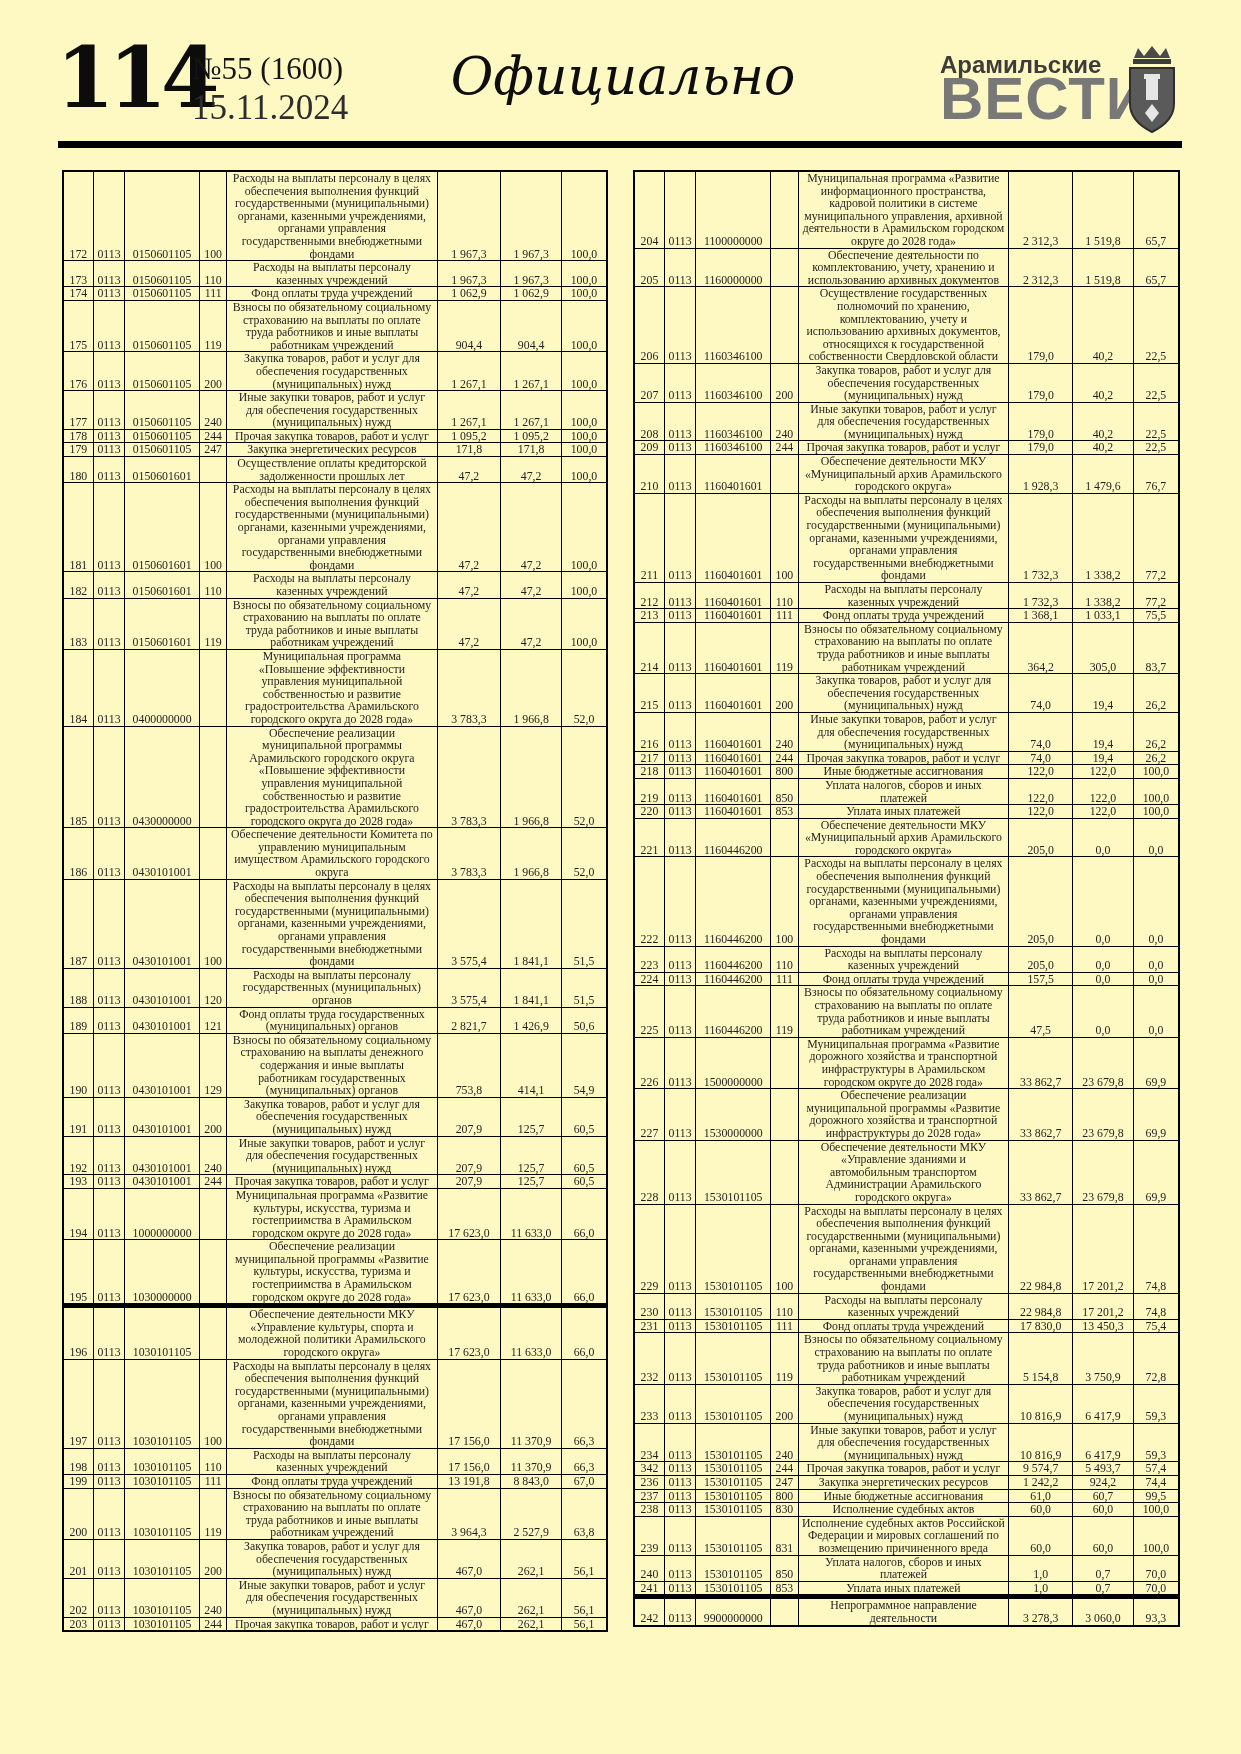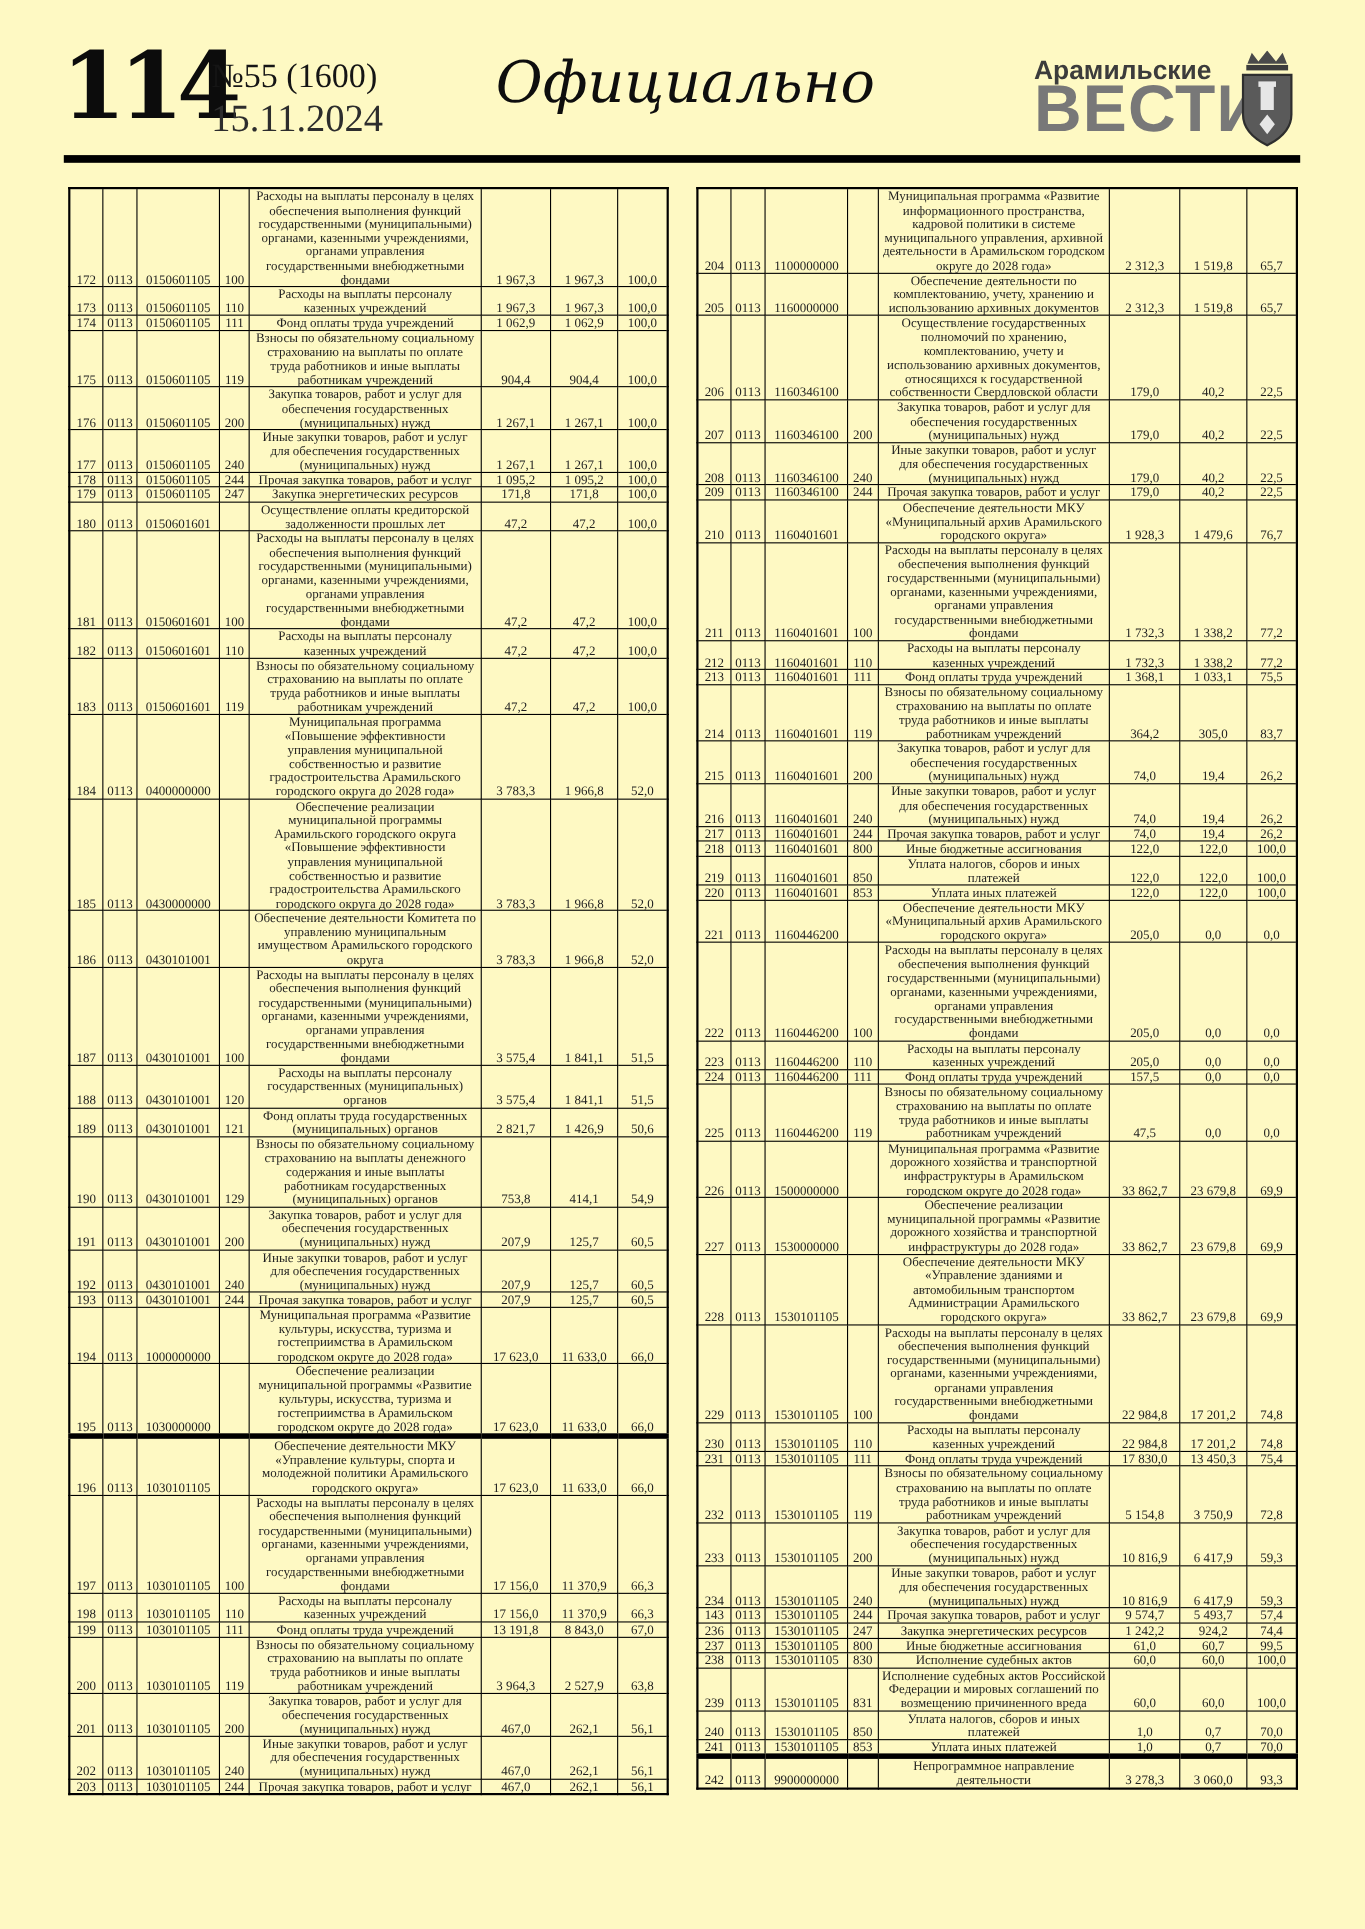--- a/index.html
+++ b/index.html
@@ -709,21 +709,21 @@
             <td class="val">234</td>
             <td class="val">0113</td>
             <td class="val">1530101105</td>
             <td class="val">240</td>
             <td class="name">Иные закупки товаров, работ и услуг для обеспечения государственных (муниципальных) нужд</td>
             <td class="val">10 816,9</td>
             <td class="val">6 417,9</td>
             <td class="val">59,3</td>
           </tr>
           <tr>
-            <td class="val">143</td>
+            <td class="val">342</td>
             <td class="val">0113</td>
             <td class="val">1530101105</td>
             <td class="val">244</td>
             <td class="name">Прочая закупка товаров, работ и услуг</td>
             <td class="val">9 574,7</td>
             <td class="val">5 493,7</td>
             <td class="val">57,4</td>
           </tr>
           <tr>
             <td class="val">236</td>

